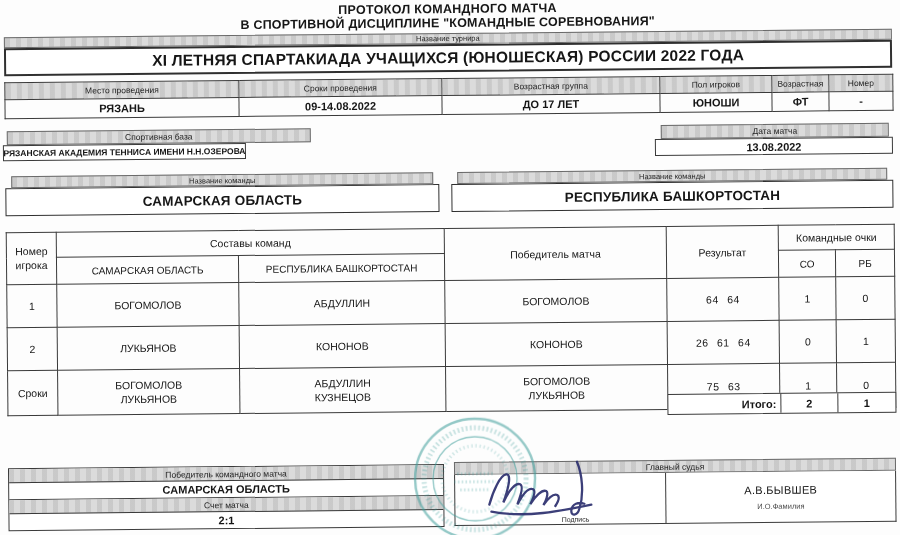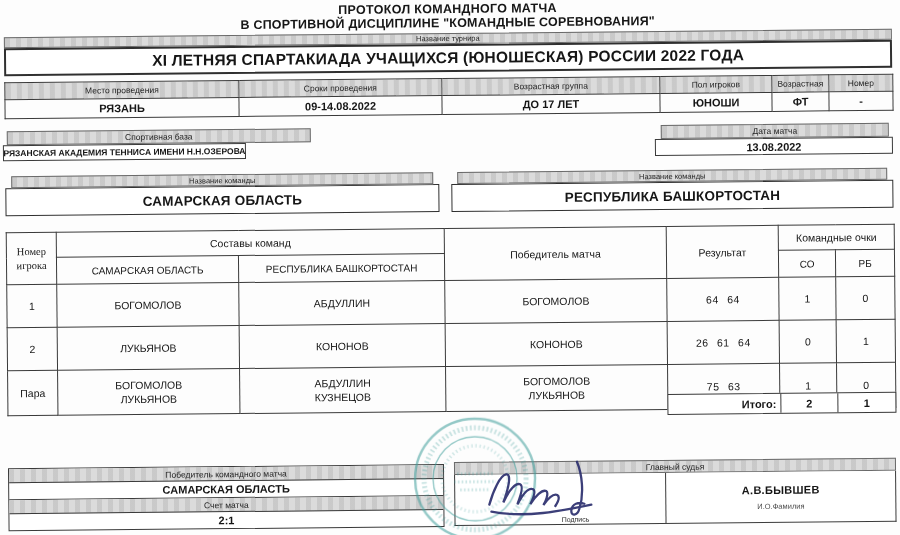--- a/index.html
+++ b/index.html
@@ -57,21 +57,21 @@
   .team2-box { left:452px; width:442px; }
   .teambar { position:relative; margin:0 6px; height:12px; font-size:7.5px; }
   .teamval { height:26px; border:1.5px solid #2f2f2f; border-top-width:1px; background:#fff;
              display:flex; align-items:center; justify-content:center;
              font-size:13.5px; font-weight:bold; letter-spacing:.2px; }
 
   .results-table { left:6px; top:228px; width:888px; }
   .results-table td { text-align:center; vertical-align:middle; font-size:10.5px; }
   .hrow1 td { height:22px; }
   .hrow2 td { height:24px; font-size:10px; }
-  .numhead { font-size:9.5px; line-height:1.25; padding:0 4px;font-family:Liberation Serif, serif; }
+  .numhead { font-size:9.5px; line-height:1.25; padding:0 4px; }
   .brow td { height:40px; }
   .brow-pair td { height:42px; line-height:1.35; }
   .res { word-spacing:5px; letter-spacing:.5px; }
 
   .total-row { left:666px; top:396px; width:229px; height:21px; display:flex;
                border:1px solid #3a3a3a; background:#fff; }
   .total-row > div { display:flex; align-items:center; justify-content:center;
                      font-weight:bold; font-size:11px; box-sizing:border-box; }
   .total-label { width:112px; justify-content:flex-end !important; padding-right:4px; }
   .total-so { width:57px; border-left:1px solid #3a3a3a; }
@@ -81,21 +81,21 @@
   .footer-left .frow { height:14px; border:none; border-bottom:1px solid #3a3a3a; font-size:8.5px; }
   .footer-left .fval { height:16px; display:flex; align-items:center; justify-content:center;
                        font-size:11px; font-weight:bold; border-bottom:1px solid #3a3a3a; }
   .footer-left .fval:last-child { border-bottom:none; }
 
   .footer-right { left:452px; top:462px; width:442px; }
   .refbar { height:13px; font-size:8.5px; }
   .refcells { display:flex; height:50px; border:1px solid #3a3a3a; border-top:none; background:#fff; }
   .sigcell { width:211px; position:relative; border-right:1px solid #3a3a3a; box-sizing:border-box; }
   .namecell { flex:1; display:flex; flex-direction:column; align-items:center; justify-content:center; }
-  .refname { font-size:11px; font-weight:bold; letter-spacing:.3px; }
+  .refname { font-size:11px; font-weight:normal; letter-spacing:.3px; }
   .refnamelbl { font-size:7.5px; color:#4a4a4a; margin-top:6px;text-align:right; }
   .signature { position:absolute; left:26px; top:-16px; width:162px; height:64px; z-index:6; }
   .podpis { position:absolute; bottom:1px; left:30px; right:0; text-align:center; font-size:7px; color:#2a2a2a; }
 
   .stamp { left:408px; top:414px; width:130px; height:130px; opacity:.55; filter:blur(.4px); z-index:5; }
 </style>
 </head>
 <body>
 
 <div class="page">
@@ -187,21 +187,21 @@
       <tr class="brow">
         <td>2</td>
         <td>ЛУКЬЯНОВ</td>
         <td>КОНОНОВ</td>
         <td>КОНОНОВ</td>
         <td class="res">26 61 64</td>
         <td>0</td>
         <td>1</td>
       </tr>
       <tr class="brow brow-pair">
-        <td>Пара</td>
+        <td>Сроки</td>
         <td>
           <div>БОГОМОЛОВ</div>
           <div>ЛУКЬЯНОВ</div>
         </td>
         <td>
           <div>АБДУЛЛИН</div>
           <div>КУЗНЕЦОВ</div>
         </td>
         <td>
           <div>БОГОМОЛОВ</div>

